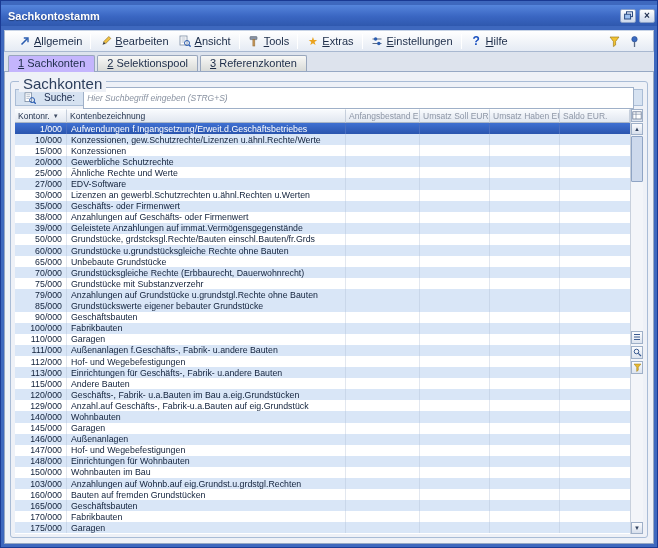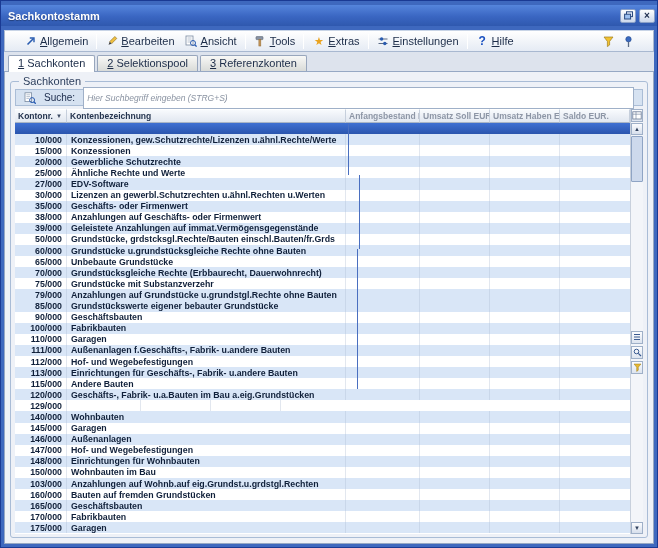--- a/index.html
+++ b/index.html
@@ -14,56 +14,56 @@
               background:linear-gradient(180deg,#5585dc 0%, #3a66c2 55%, #2f58ae 100%);
               margin:4px -3px; }
   .title-text { color:#fff; font-size:11px; font-weight:bold; flex:1;
                 text-shadow:0 1px 1px rgba(0,0,0,.35); }
   .win-btn { width:16px; height:14px; margin-left:3px; border:1px solid #8aa0c8; border-radius:2px;
              background:linear-gradient(#fdfefe,#ccd8ec); display:flex; align-items:center;
              justify-content:center; font-size:10px; font-weight:bold; color:#203050; line-height:1; }
 
   
   .menubar { height:22px; background:linear-gradient(#ffffff,#e5ebf4); border:1px solid #a8b8d0;
-             border-top-color:#c8d4e6; display:flex; align-items:center; padding:0 14px; }
+             border-top-color:#c8d4e6; display:flex; align-items:center; padding:0 8px; }
   .menu-item { display:flex; align-items:center; gap:3px; padding:1px 5px; font-size:11px;
                color:#1c2c48; white-space:nowrap; }
   .menu-item .lbl { display:inline-block; }
   .menu-item .lbl::first-letter { text-decoration:underline; }
   .mi { width:13px; height:13px; display:inline-flex; align-items:center; justify-content:center; }
   .sep { width:1px; height:15px; background:#aab6c8; border-right:1px solid #fff; margin:0 3px; }
   .menubar-right { margin-left:auto; display:flex; align-items:center; gap:7px; padding-right:4px; }
   .glyph-star { color:#eaa31e; font-size:11px; line-height:1; }
   .glyph-help { color:#1a50c0; font-size:12px; font-weight:bold; line-height:1; }
 
   
   .tabstrip { height:19px; background:#dde3ed; display:flex; align-items:flex-end; padding:2px 0 0 4px; gap:2px; }
   .tab { font-size:11px; color:#1c2c48; padding:1px 9px 2px; border:1px solid #98a6bc; border-bottom:none;
          border-radius:2px 2px 0 0; background:linear-gradient(#f8f8f6,#d9dbd8); position:relative; }
   .tab .t { display:inline-block; }
   .tab .t::first-letter { text-decoration:underline; }
-  .tab.active { background:#ffffff; z-index:3; top:1px; padding-bottom:3px;text-align:center; }
+  .tab.active { background:#c4b5fd; z-index:3; top:1px; padding-bottom:3px;text-align:center; }
 
   
   .panel { flex:1; background:#eef1f7; border:1px solid #96a8c4; padding:9px 5px 5px; display:flex; }
   .groupbox { flex:1; border:1px solid #a9bcd6; border-radius:3px; position:relative;
               padding:7px 4px 3px; display:flex; flex-direction:column; }
   .groupbox-title { position:absolute; top:-7px; left:8px; background:#eef1f7; padding:0 4px;
-                    font-size:11px; color:#2c3e5c; }
+                    font-size:15px; color:#2c3e5c; }
 
   
   .searchrow { height:17px; background:#d6e2f1; border:1px solid #aabdd6; display:flex;
                align-items:center; gap:8px; padding:0 8px; margin-bottom:3px; }
   .search-label { font-size:10px; color:#203050; }
   .search-input { flex:1; height:22px; border:1px solid #9fb0c8; font-family:"Liberation Sans",sans-serif;
                   font-size:8.5px; padding:0 3px; color:#202020; background:#fff; }
   .search-input::placeholder { color:#8a93a2; font-style:italic; }
 
   
-  .grid { flex:1; display:flex; overflow:hidden;font-weight:bold; }
+  .grid { flex:1; display:flex; overflow:hidden; }
   .grid-main { flex:1; display:flex; flex-direction:column; overflow:hidden; }
   .grid-header { display:flex; height:14px; flex:0 0 14px; }
   .hcell { background:linear-gradient(#f8fafd,#e1e7f0); border-top:1px solid #fff;
            border-right:1px solid #c6cfdc; border-bottom:1px solid #a9b5c6; font-size:8.5px;
            color:#24344f; display:flex; align-items:center; padding:0 3px; white-space:nowrap; overflow:hidden; }
   .hcell.num { color:#8d96a6; }
   .c-nr { width:52px; flex:0 0 52px; }
   .c-name { flex:1; }
   .c-ab { width:74px; flex:0 0 74px; }
   .c-us, .c-uh, .c-sa { width:70px; flex:0 0 70px; }
@@ -73,21 +73,21 @@
   .row { display:flex; height:11.1px; align-items:center; font-size:8.8px; color:#10203a; }
   .row .cell { height:100%; display:flex; align-items:center; border-right:1px solid #e2e7ef;
                white-space:nowrap; overflow:hidden; }
   .cell.nr { width:52px; flex:0 0 52px; justify-content:flex-end; padding-right:4px; }
   .cell.name { flex:1; padding-left:4px; }
   .cell.ab { width:74px; flex:0 0 74px; }
   .cell.us, .cell.uh { width:70px; flex:0 0 70px; }
   .cell.sa { width:70px; flex:0 0 70px; border-right:none; }
   .row.stripe { background:#d9e6f7; }
   .row.stripe .cell { border-right-color:#c9d7ea; }
-  .row.selected { background:linear-gradient(#3f70d2,#2a55ae); color:#fff;flex-direction:column; }
+  .row.selected { background:linear-gradient(#3f70d2,#2a55ae); color:#fff; }
   .row.selected .cell { border-right-color:#4a6fc0; }
 
   
   .rail { width:13px; flex:0 0 13px; background:#f3f5f9; border-left:1px solid #c8d0dc;
           display:flex; flex-direction:column; align-items:stretch; }
   .rail-btn { height:13px; flex:0 0 13px; background:linear-gradient(#fbfcfe,#dde4ef);
               border:1px solid #9fb0c8; display:flex; align-items:center; justify-content:center;
               margin-bottom:1px; }
   .sb-arrow { height:12px; flex:0 0 12px; background:linear-gradient(#fbfcfe,#d7dfec);
               border:1px solid #9fb0c8; display:flex; align-items:center; justify-content:center;
@@ -440,20 +440,21 @@
               <div class="row stripe">
                 <div class="cell nr">120/000</div>
                 <div class="cell name">Geschäfts-, Fabrik- u.a.Bauten im Bau a.eig.Grundstücken</div>
                 <div class="cell ab"></div>
                 <div class="cell us"></div>
                 <div class="cell uh"></div>
                 <div class="cell sa"></div>
               </div>
               <div class="row">
                 <div class="cell nr">129/000</div>
+                <div class="cell name">Anzahl.auf Geschäfts-, Fabrik-u.a.Bauten auf eig.Grundstück</div>
                 <div class="cell ab"></div>
                 <div class="cell us"></div>
                 <div class="cell uh"></div>
                 <div class="cell sa"></div>
               </div>
               <div class="row stripe">
                 <div class="cell nr">140/000</div>
                 <div class="cell name">Wohnbauten</div>
                 <div class="cell ab"></div>
                 <div class="cell us"></div>

